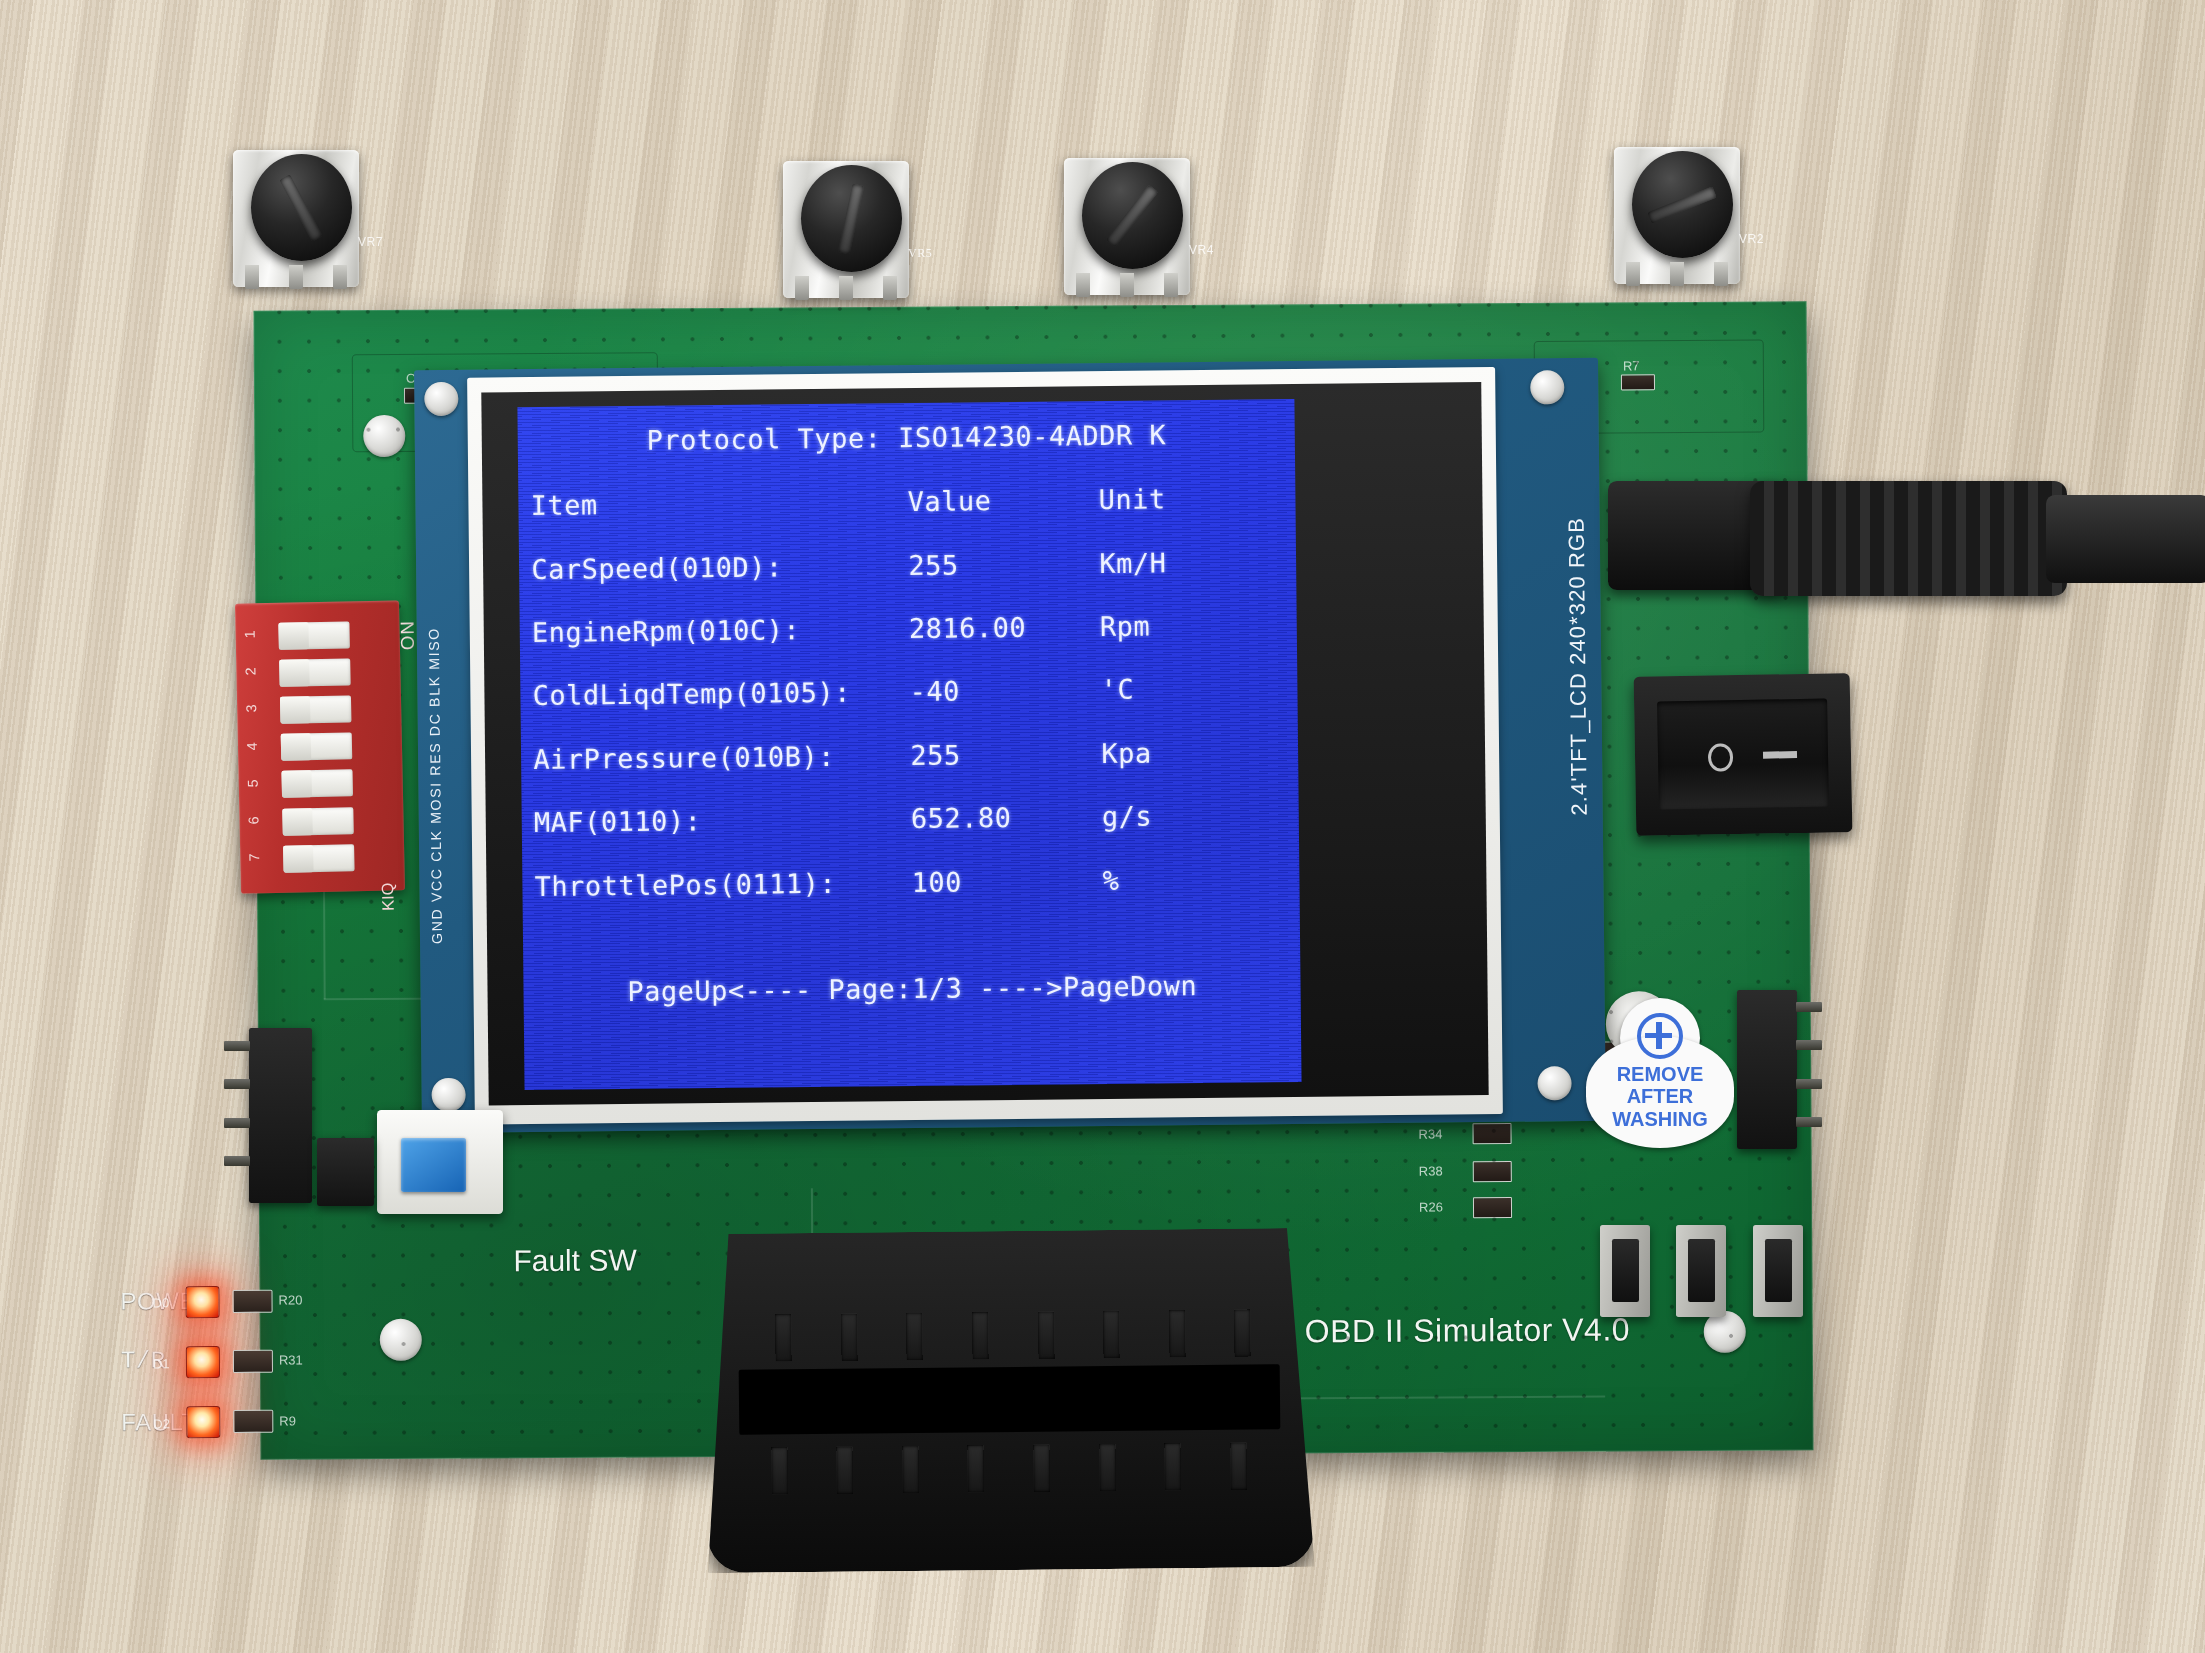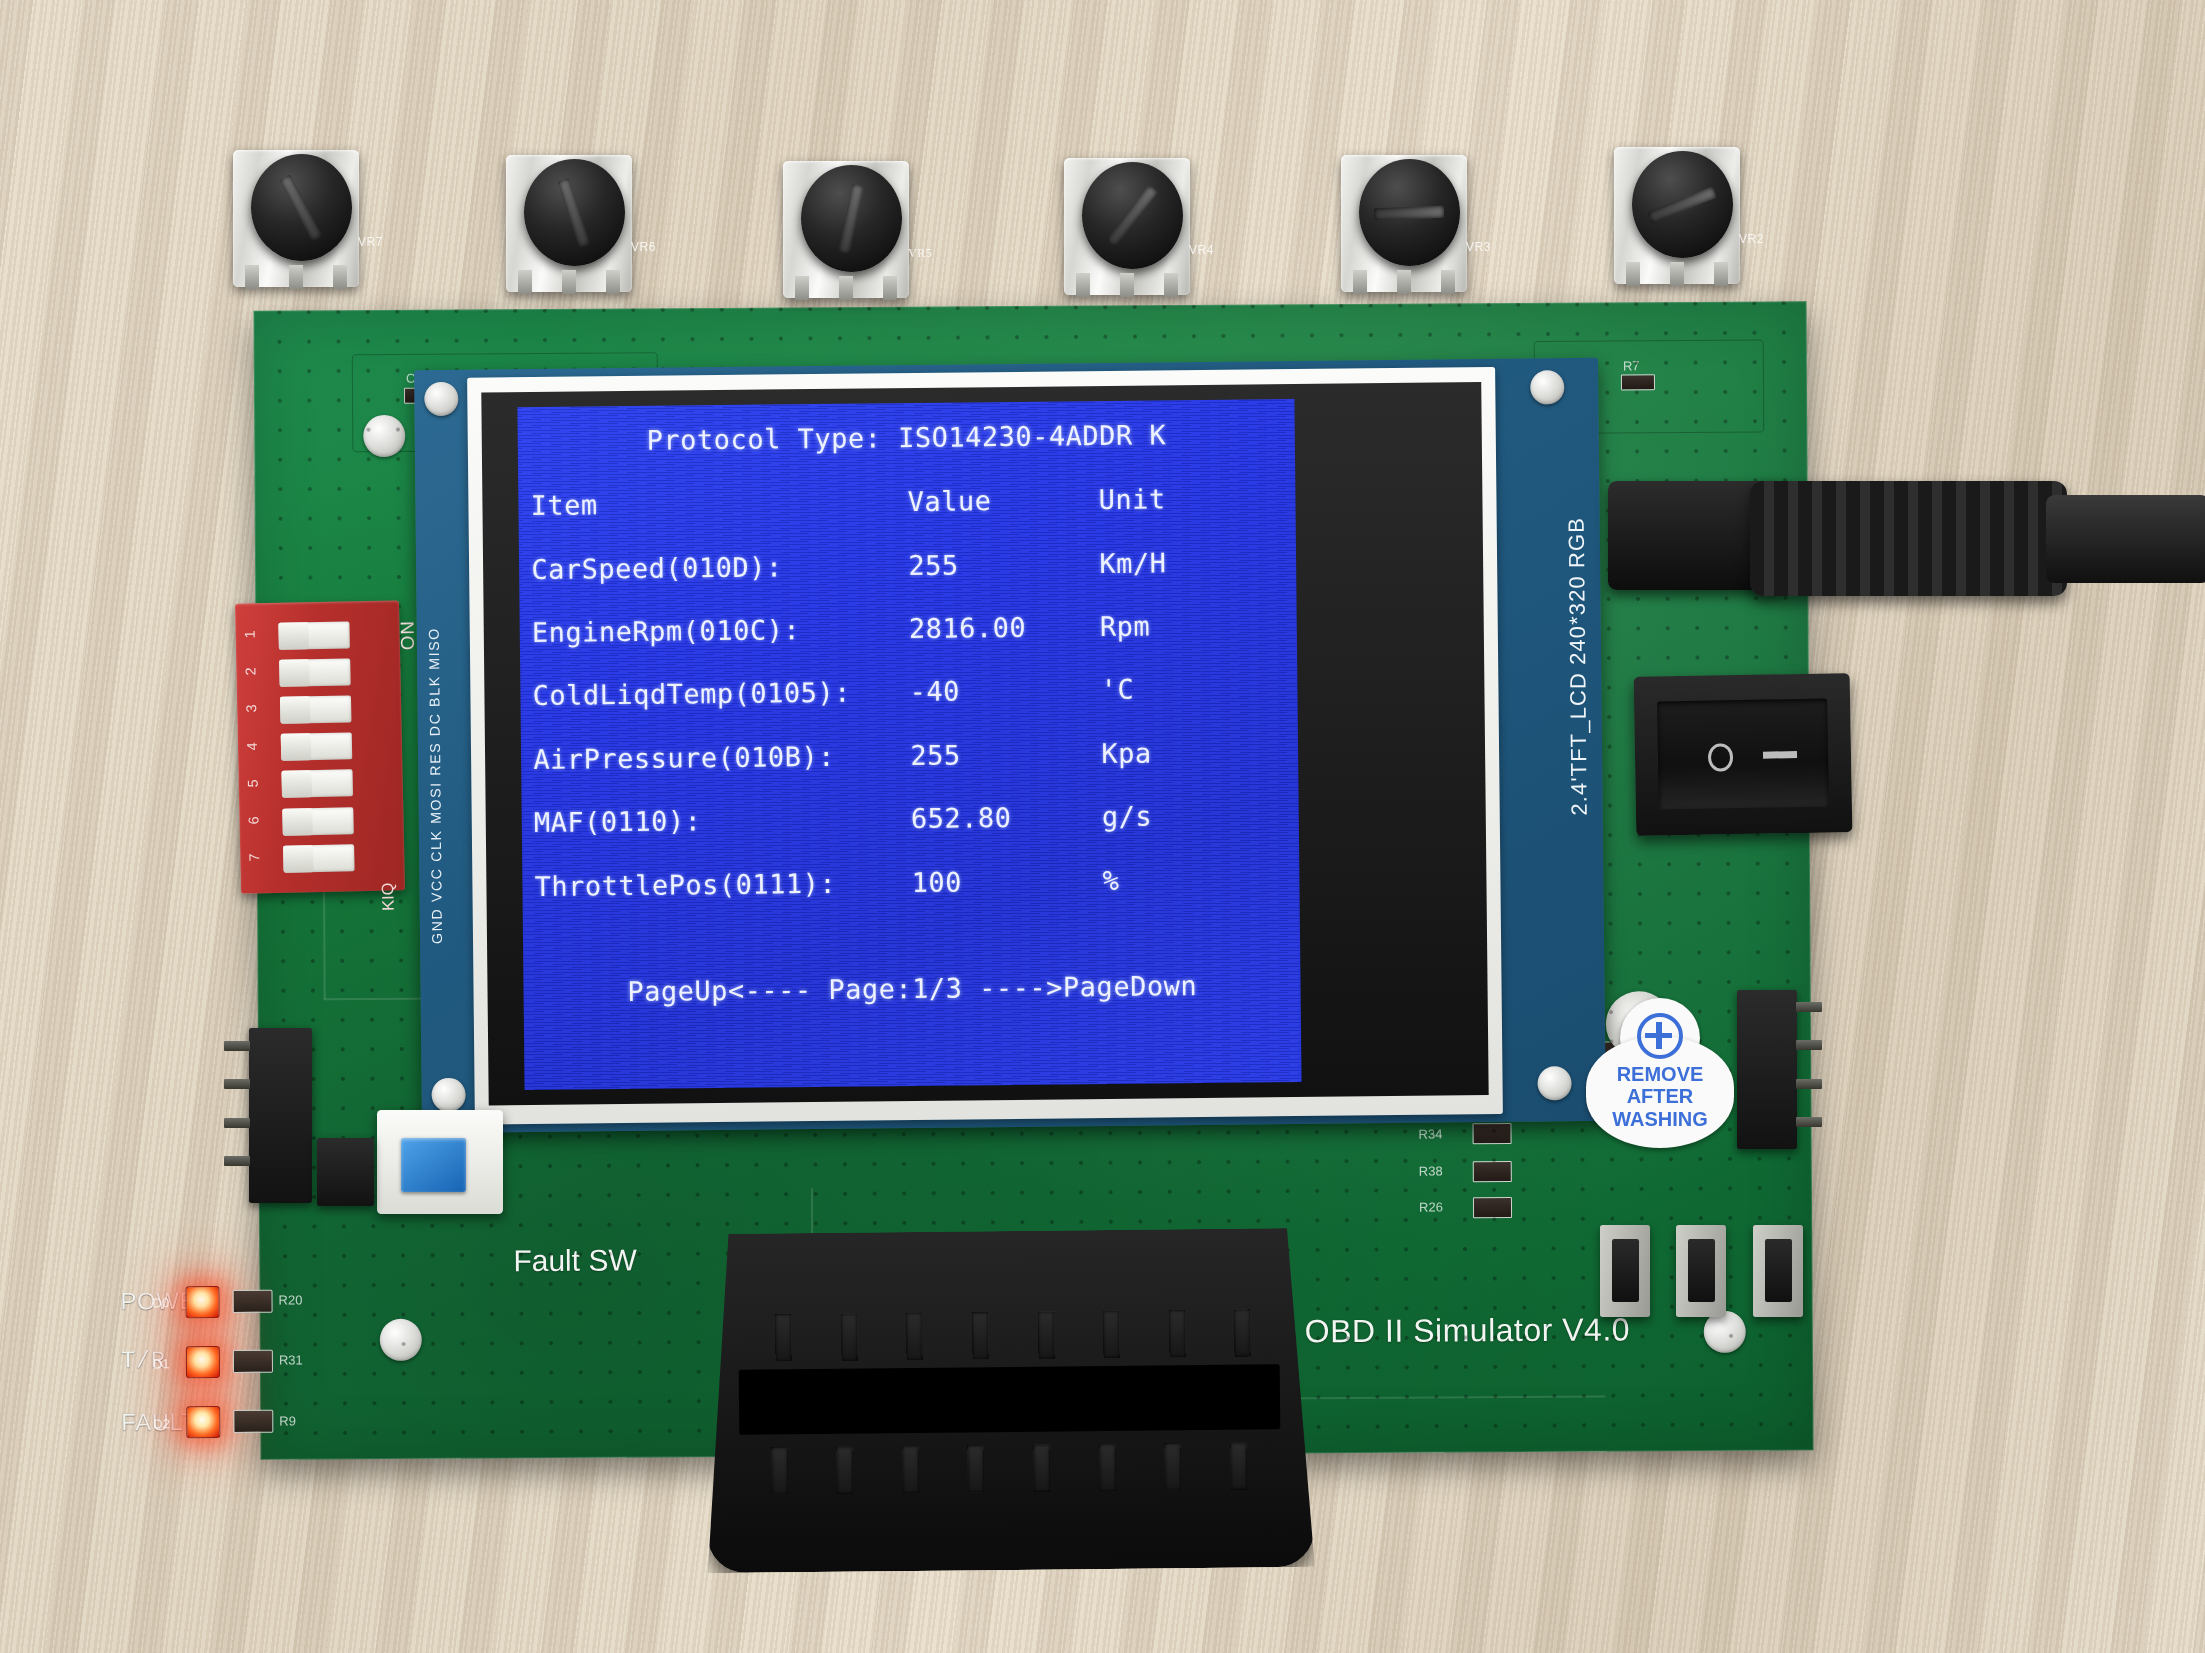--- a/index.html
+++ b/index.html
@@ -453,31 +453,20 @@
       <div class="knob">
           <div class="slot" style="transform:rotate(-28deg);"></div>
         </div>
       <div class="leg" style="left:12px;"></div>
       <div class="leg" style="left:56px;"></div>
       <div class="leg" style="left:100px;"></div>
     </div>
     <div class="vr-label" style="left:131px;">VR7</div>
   </div>
 
-  <div class="pot" style="left:500px;top:123px;">
-    <div class="body">
-      <div class="knob">
-          <div class="slot" style="transform:rotate(-18deg);"></div>
-        </div>
-      <div class="leg" style="left:12px;"></div>
-      <div class="leg" style="left:56px;"></div>
-      <div class="leg" style="left:100px;"></div>
-    </div>
-    <div class="vr-label" style="left:131px;">VR6</div>
-  </div>
 
   <div class="pot" style="left:777px;top:129px;">
     <div class="body">
       <div class="knob">
           <div class="slot" style="transform:rotate(12deg);"></div>
         </div>
       <div class="leg" style="left:12px;"></div>
       <div class="leg" style="left:56px;"></div>
       <div class="leg" style="left:100px;"></div>
     </div>
@@ -489,31 +478,20 @@
       <div class="knob">
           <div class="slot" style="transform:rotate(38deg);"></div>
         </div>
       <div class="leg" style="left:12px;"></div>
       <div class="leg" style="left:56px;"></div>
       <div class="leg" style="left:100px;"></div>
     </div>
     <div class="vr-label" style="left:131px;text-align:right;">VR4</div>
   </div>
 
-  <div class="pot" style="left:1335px;top:123px;">
-    <div class="body">
-      <div class="knob">
-          <div class="slot" style="transform:rotate(88deg);"></div>
-        </div>
-      <div class="leg" style="left:12px;"></div>
-      <div class="leg" style="left:56px;"></div>
-      <div class="leg" style="left:100px;"></div>
-    </div>
-    <div class="vr-label" style="left:131px;">VR3</div>
-  </div>
 
   <div class="pot" style="left:1608px;top:115px;">
     <div class="body">
       <div class="knob">
           <div class="slot" style="transform:rotate(68deg);"></div>
         </div>
       <div class="leg" style="left:12px;"></div>
       <div class="leg" style="left:56px;"></div>
       <div class="leg" style="left:100px;"></div>
     </div>

